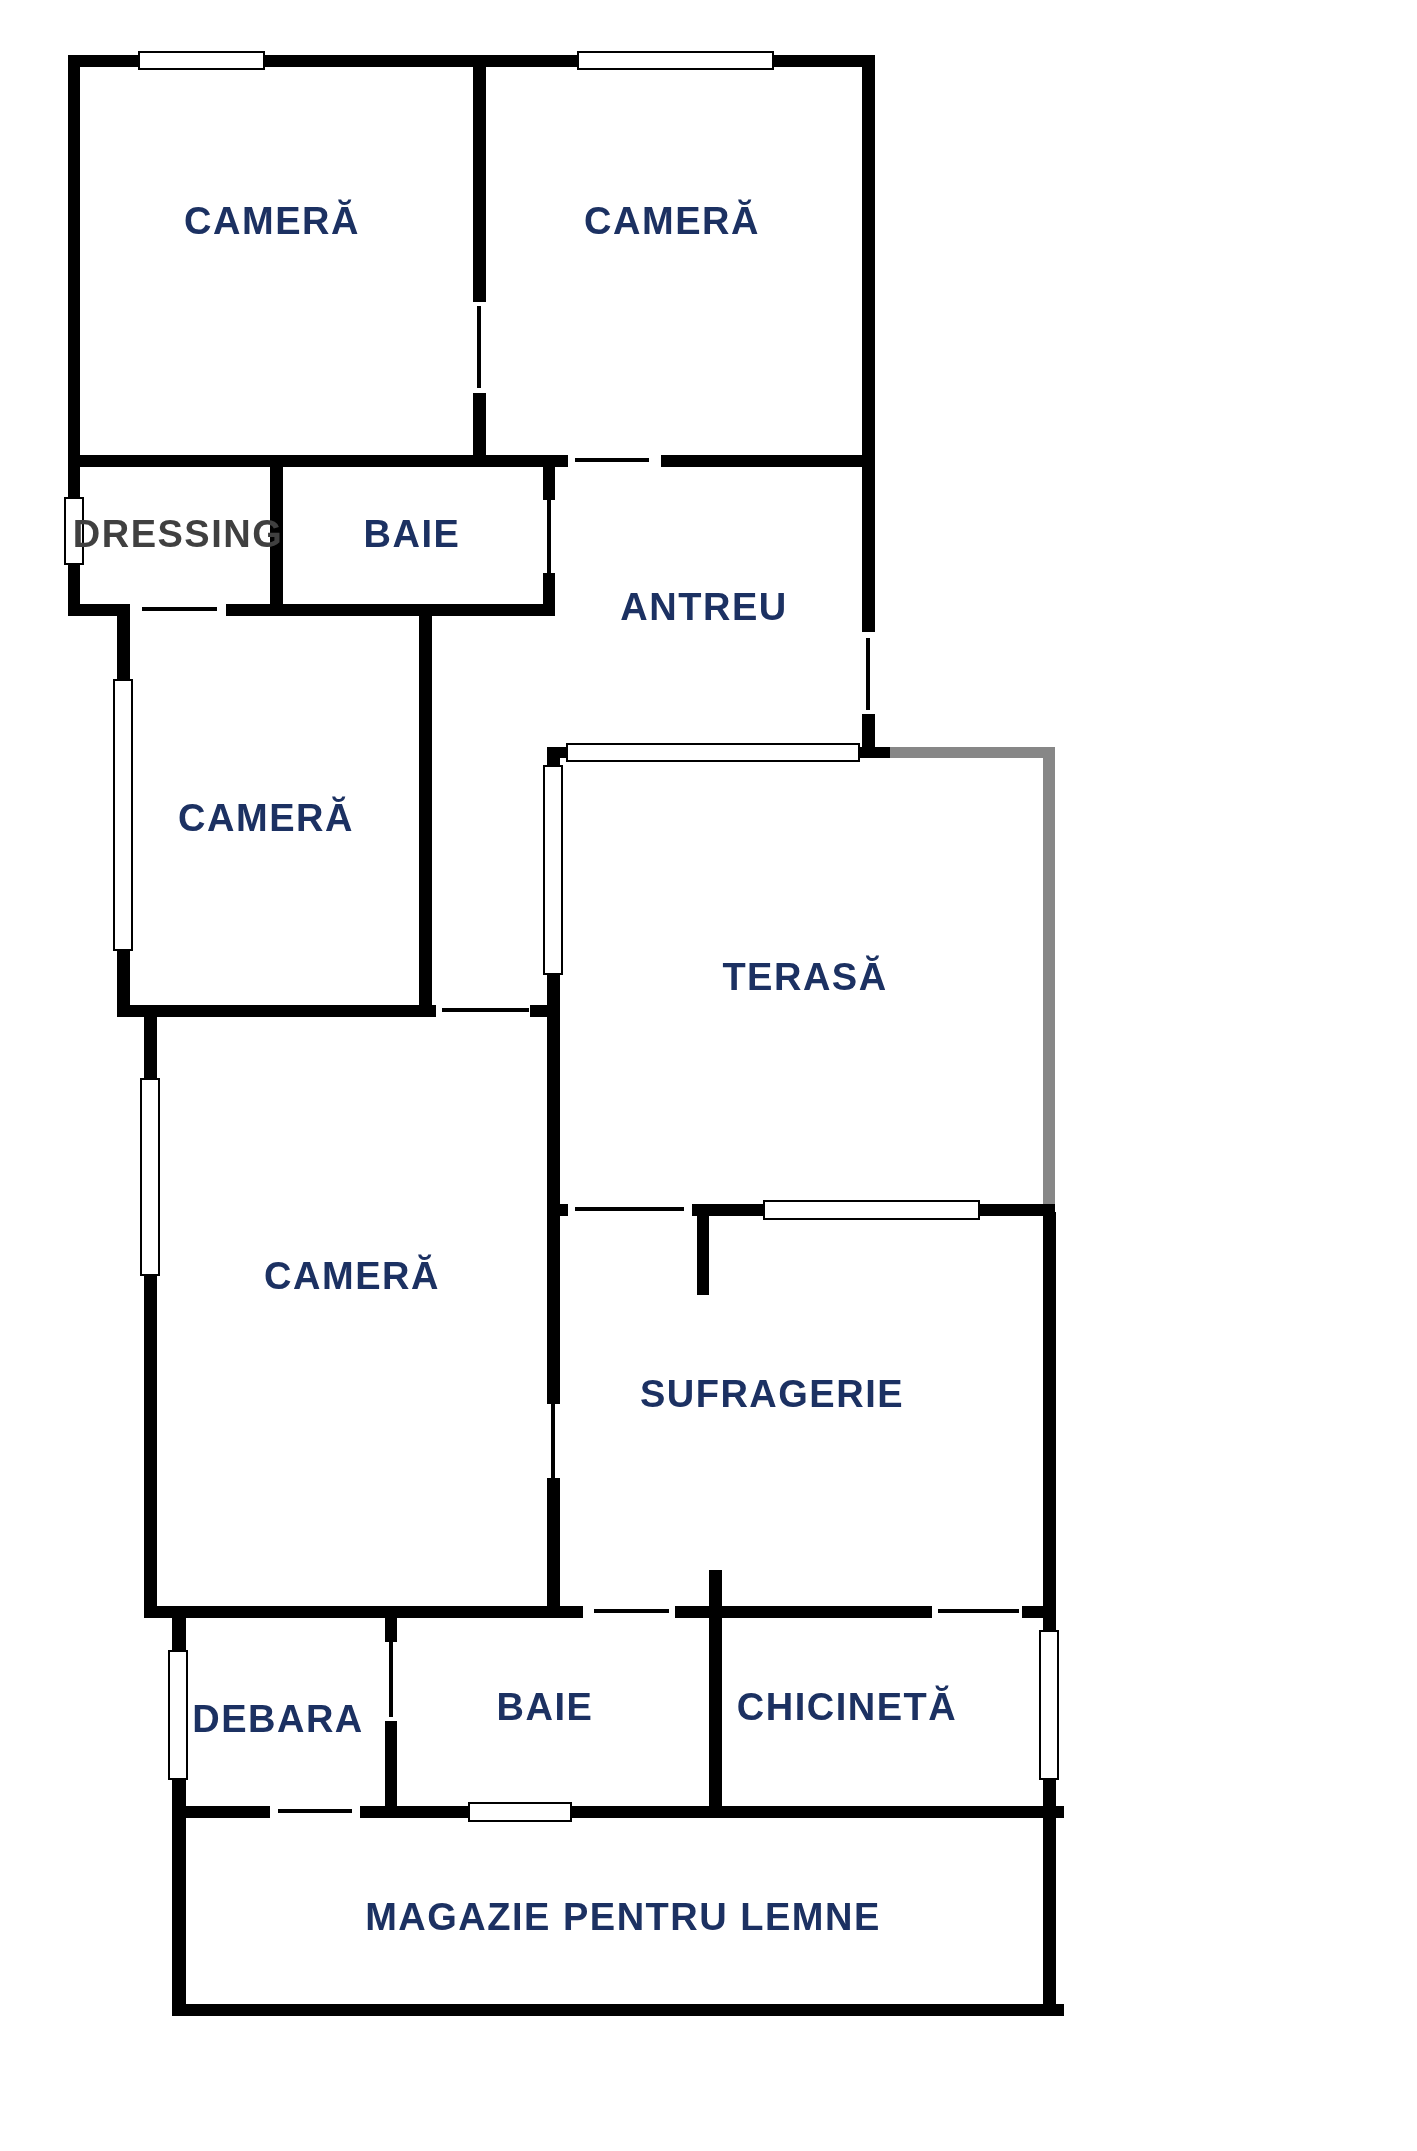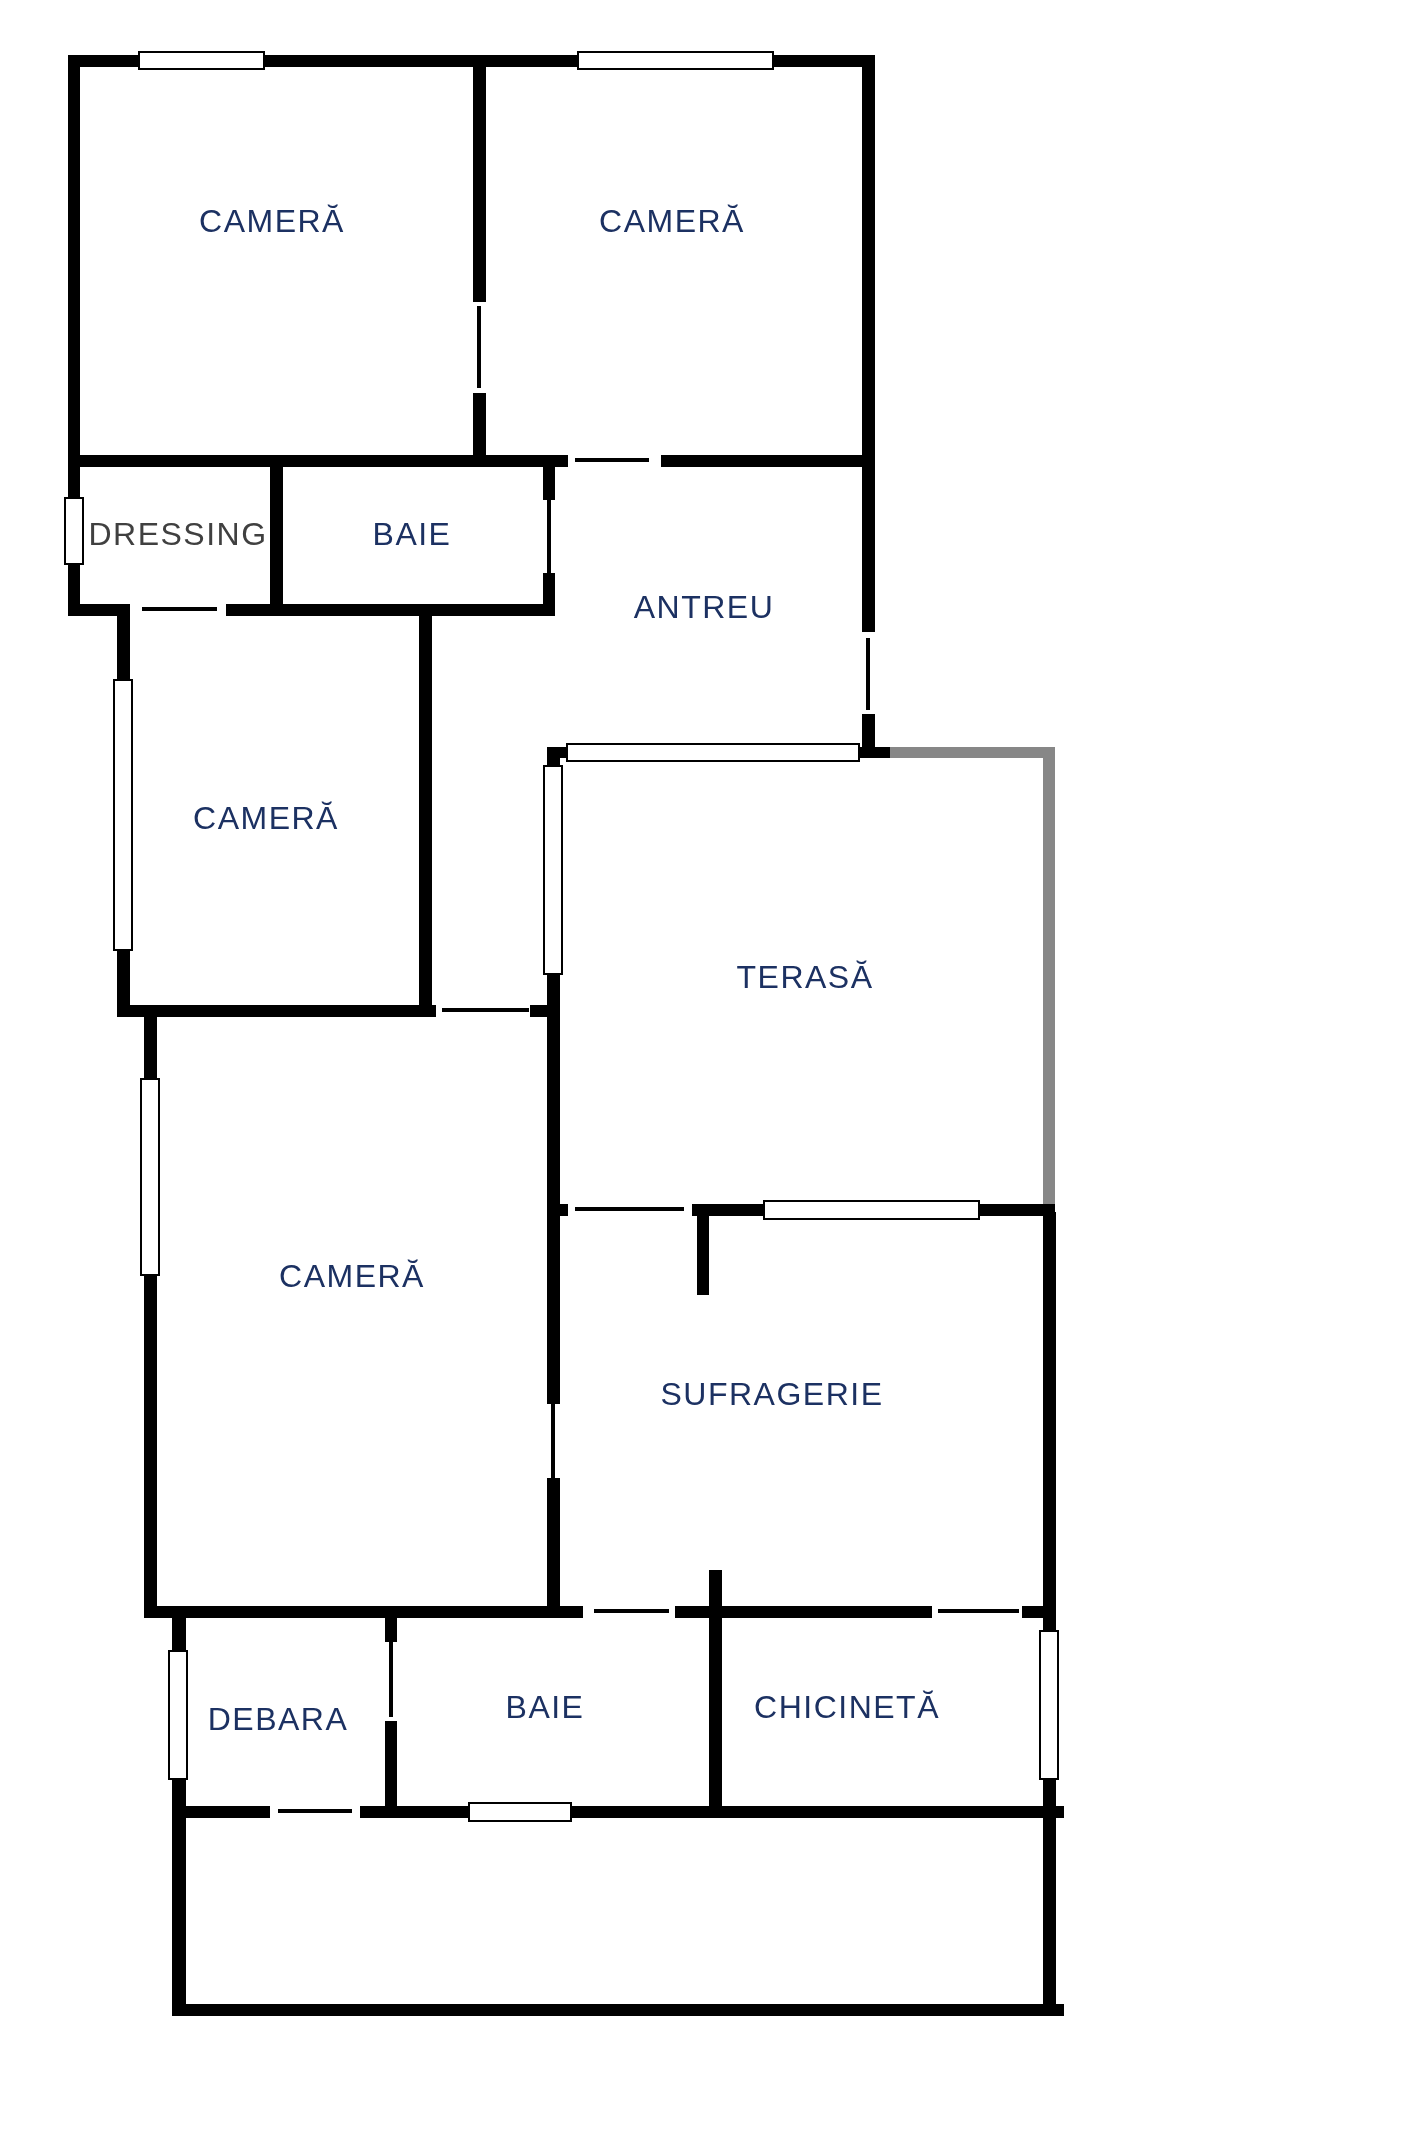--- a/index.html
+++ b/index.html
@@ -25,24 +25,24 @@
   }
   .window {
     position: absolute;
     background: #ffffff;
     border: 2px solid #000000;
     box-sizing: border-box;
   }
   .room-label {
     position: absolute;
     transform: translate(-50%, -50%);
-    font-size: 32px;
+    font-size: 38px;
     letter-spacing: 1.5px;
     white-space: nowrap;
-    font-weight: 400;
+    font-weight: 700;
   }
 </style>
 </head>
 <body>
 
 <div id="plan" style="background: rgb(255, 255, 255);">
     <div class="wall" style="left: 68px; top: 55px; width: 807px; height: 12px; background: rgb(0, 0, 0);"></div>
     <div class="wall" style="left: 68px; top: 55px; width: 12px; height: 561px; background: rgb(0, 0, 0);"></div>
     <div class="wall" style="left: 68px; top: 455px; width: 500px; height: 12px; background: rgb(0, 0, 0);"></div>
     <div class="wall" style="left: 661px; top: 455px; width: 214px; height: 12px; background: rgb(0, 0, 0);"></div>
@@ -109,13 +109,14 @@
     <div class="room-label" style="left: 178px; top: 534px; color: #404040;">DRESSING</div>
     <div class="room-label" style="left: 412px; top: 534px; color: rgb(28, 49, 98);">BAIE</div>
     <div class="room-label" style="left: 704px; top: 607px; color: rgb(28, 49, 98);">ANTREU</div>
     <div class="room-label" style="left: 266px; top: 818px; color: rgb(28, 49, 98);">CAMERĂ</div>
     <div class="room-label" style="left: 805px; top: 977px; color: rgb(28, 49, 98);">TERASĂ</div>
     <div class="room-label" style="left: 352px; top: 1276px; color: rgb(28, 49, 98);">CAMERĂ</div>
     <div class="room-label" style="left: 772px; top: 1394px; color: rgb(28, 49, 98);">SUFRAGERIE</div>
     <div class="room-label" style="left: 278px; top: 1707px; color: rgb(28, 49, 98); margin-top: 12px;">DEBARA</div>
     <div class="room-label" style="left: 545px; top: 1707px; color: rgb(28, 49, 98);">BAIE</div>
     <div class="room-label" style="left: 847px; top: 1707px; color: rgb(28, 49, 98);">CHICINETĂ</div>
+    <div class="room-label" style="left: 623px; top: 1917px; color: rgb(28, 49, 98);">MAGAZIE PENTRU LEMNE</div>
   </div>
 
 </body></html>

